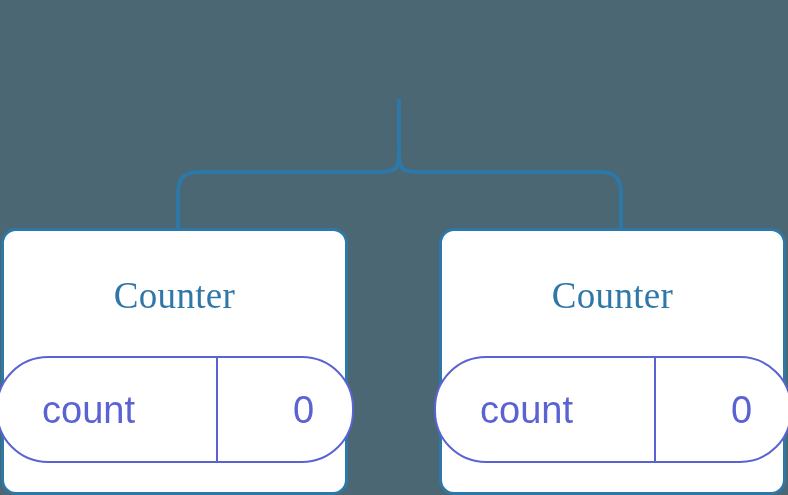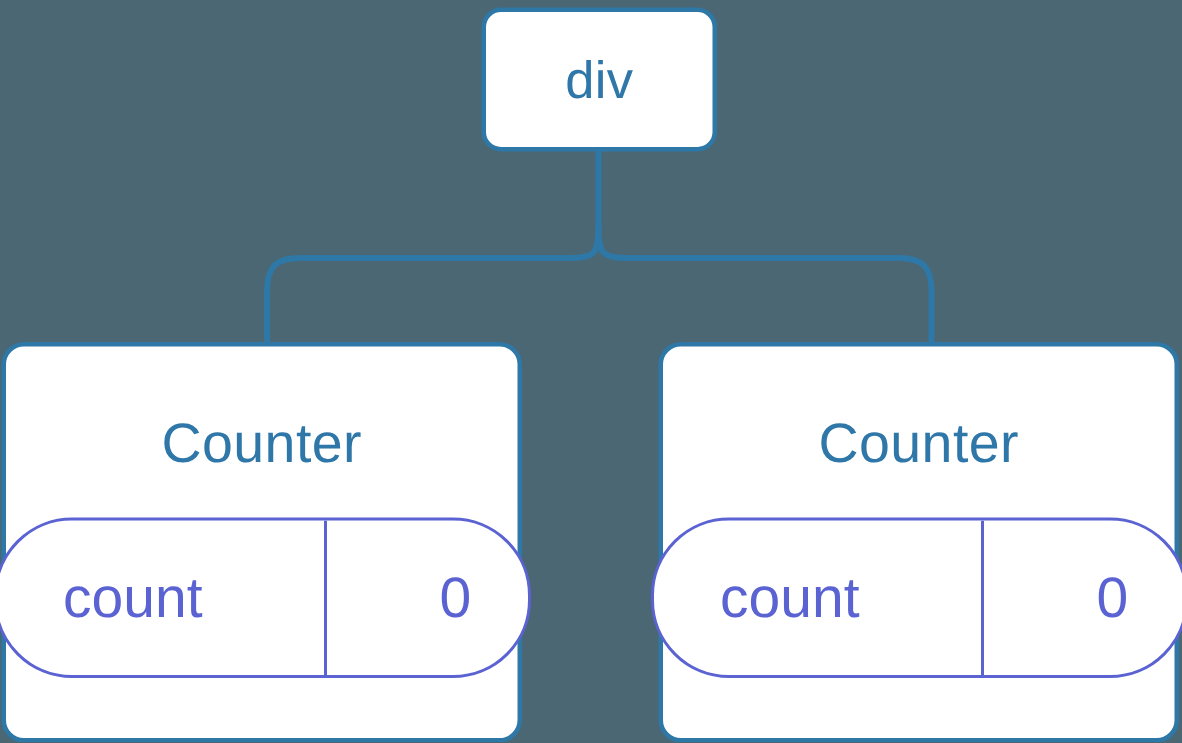--- a/index.html
+++ b/index.html
@@ -70,21 +70,22 @@
     padding-top: 46px;
   }
   #component-node-0 { left: 1px; }
   #component-node-1 { left: 439px; }
 
   .component-title {
     color: #2f77a8;
     font-size: 37px;
     line-height: 1;
     letter-spacing: 0.3px;
-    margin-bottom: 31px;
+    margin-bottom: 42px;
+    font-family: Liberation Serif, serif;
   }
 
   
   .state-pill {
     display: flex;
     align-items: stretch;
     height: 103px;
     border: 2px solid #5b63d3;
     border-radius: 52px;
     background: #ffffff;
@@ -126,23 +127,20 @@
 
   <svg id="connectors" viewBox="0 0 788 495" width="788" height="495" xmlns="http://www.w3.org/2000/svg">
 
     <path d="M399,99 L399,150" fill="none" stroke="#2e78a8" stroke-width="4" stroke-linecap="butt"></path>
 
     <path d="M399,150 C399,170 397,172 377,172 L200,172 C184,172 178,178 178,194 L178,230" fill="none" stroke="#2e78a8" stroke-width="4" stroke-linecap="butt"></path>
 
     <path d="M399,150 C399,170 401,172 421,172 L599,172 C615,172 621,178 621,194 L621,230" fill="none" stroke="#2e78a8" stroke-width="4" stroke-linecap="butt"></path>
   </svg>
 
-  <div class="node-box" id="root-node">
-    <span class="root-label">div</span>
-  </div>
 
   <div class="node-box component-node" id="component-node-0">
     <span class="component-title">Counter</span>
     <div class="state-pill">
       <span class="state-key">count</span>
       <span class="state-divider"></span>
       <span class="state-value">0</span>
     </div>
   </div>
 

